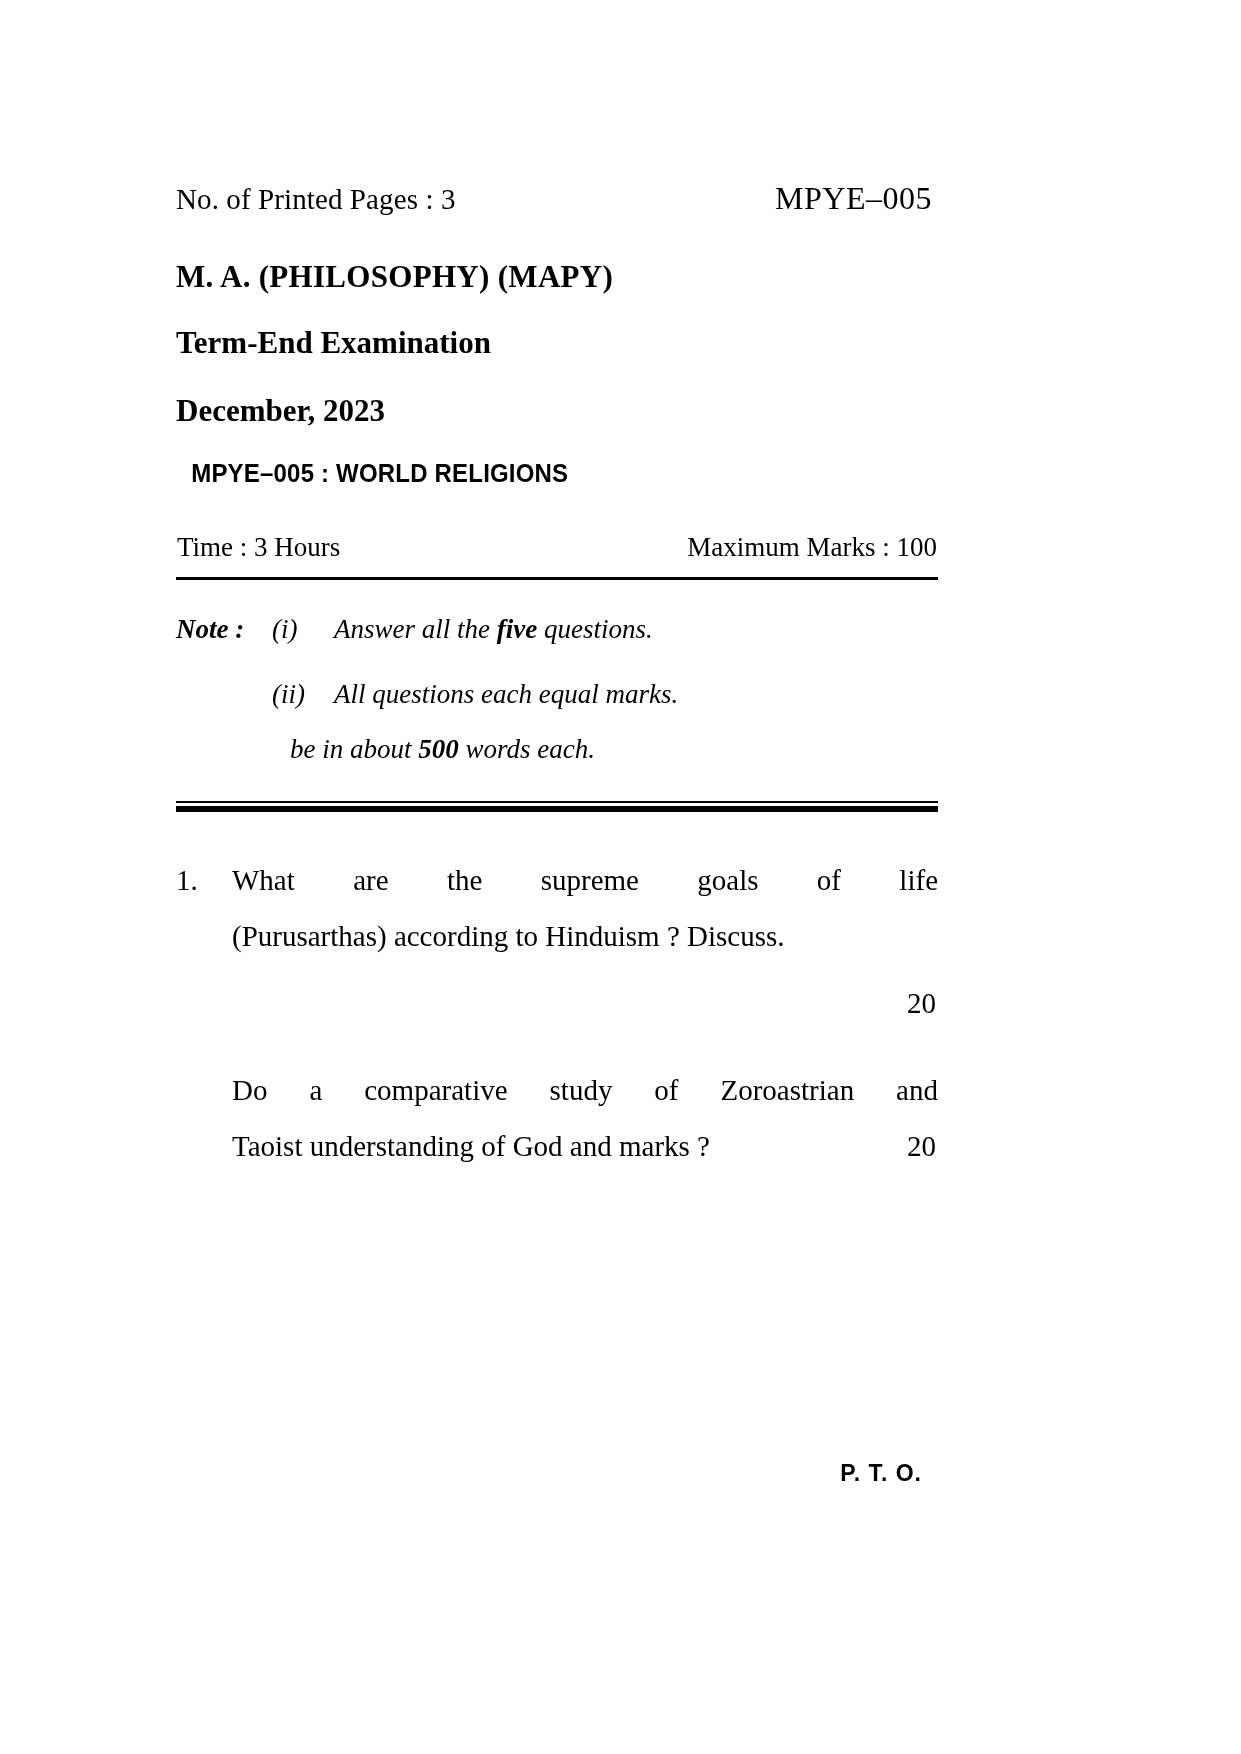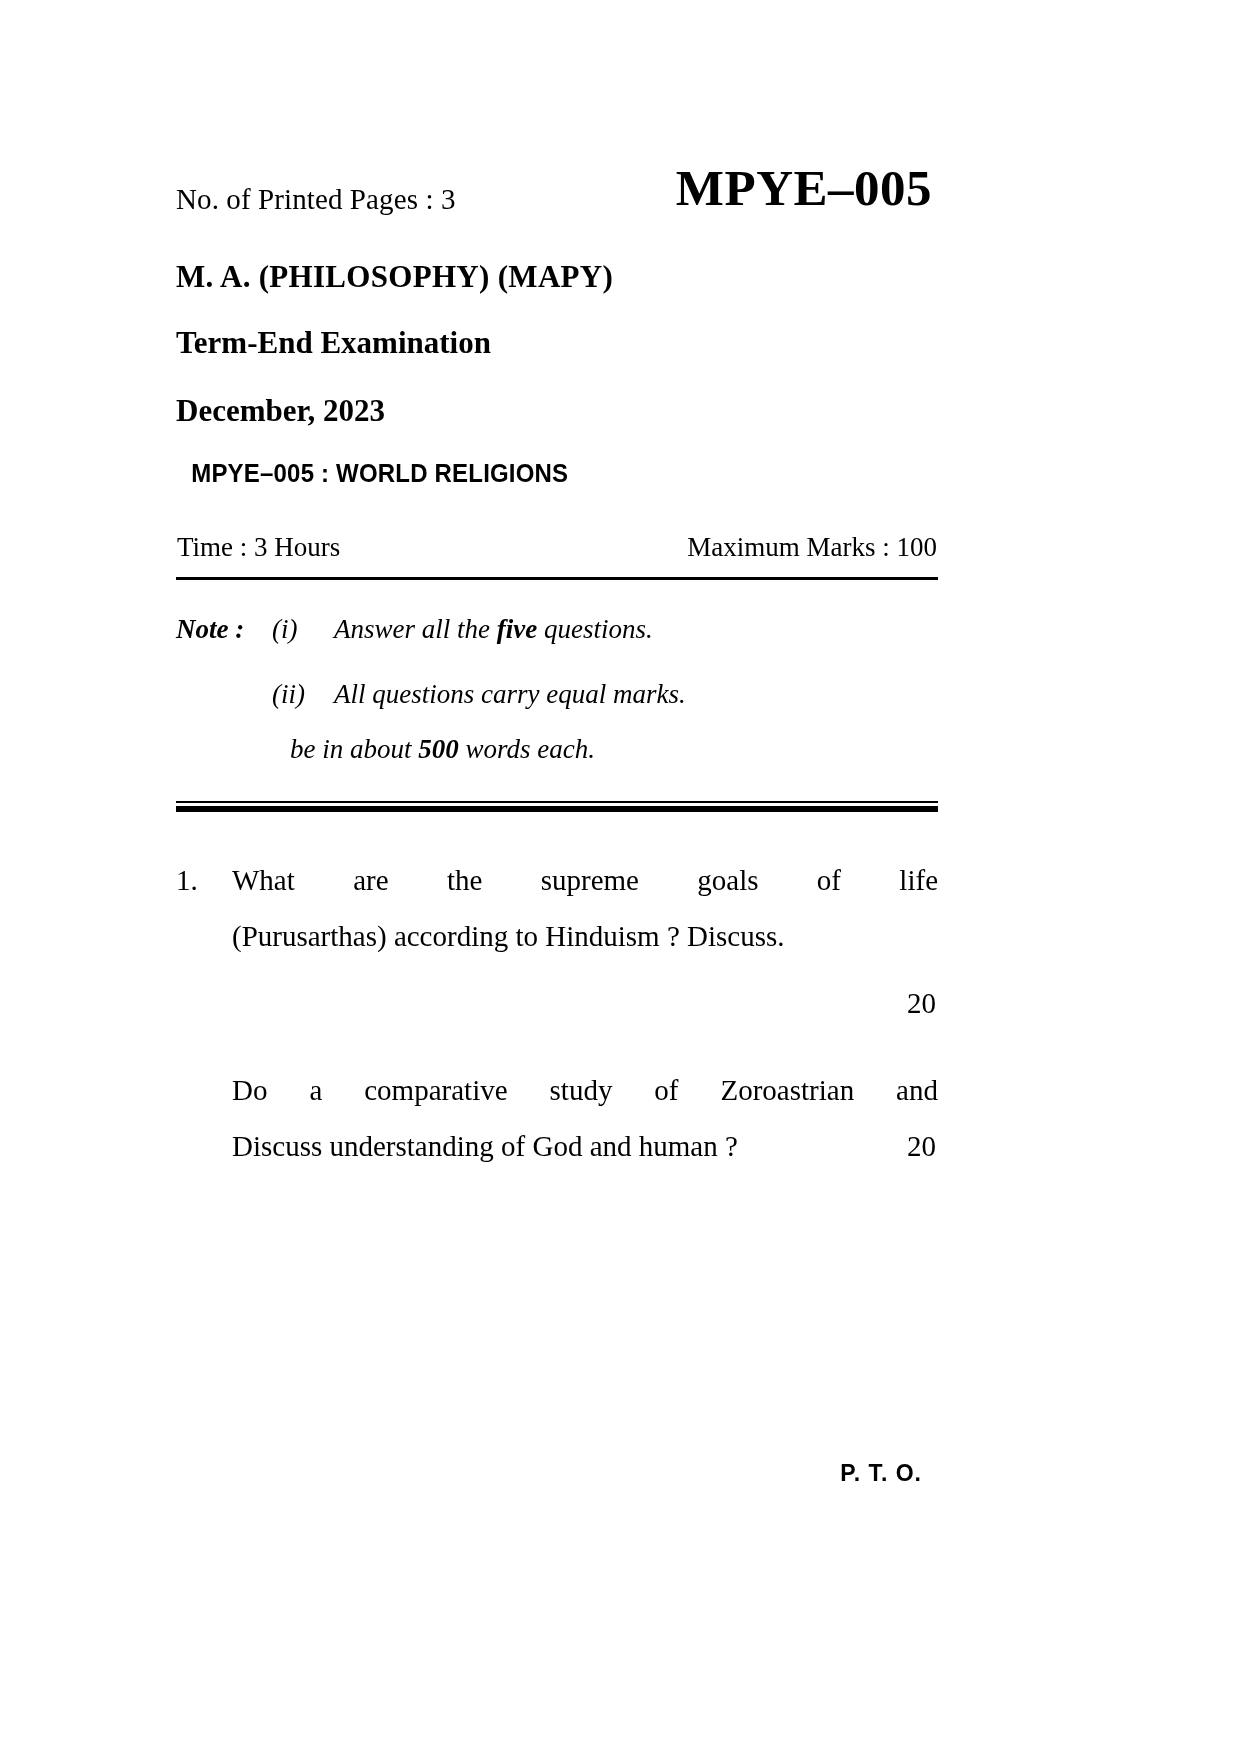--- a/index.html
+++ b/index.html
@@ -38,22 +38,22 @@
     justify-content: space-between;
     height: 54px;
   }
   .printed-pages {
     font-size: 29px;
     letter-spacing: 0.1px;
     line-height: 1;
     white-space: nowrap;
   }
   .course-code {
-    font-size: 51px;
-    font-weight: bold;
+    font-size: 32px;
+    font-weight: normal;
     line-height: 1;
     letter-spacing: 0.5px;
     white-space: nowrap;
     padding-right: 6px;
   }
 
   
   .title-block {
     margin-top: 46px;
   }
@@ -253,21 +253,21 @@
 
       <div class="note-row">
         <span class="note-label">Note :</span>
         <span class="note-num">(i)</span>
         <span class="note-text"><span>Answer all the </span><b>five</b><span> questions.</span></span>
       </div>
 
       <div class="note-row">
         <span class="note-label-empty"></span>
         <span class="note-num">(ii)</span>
-        <span class="note-text">All questions carry equal marks.</span>
+        <span class="note-text">All questions each equal marks.</span>
       </div>
 
 
       <div class="note-row note-cont">
         <span class="note-text"><span>be in about </span><b>500</b><span> words each.</span></span>
       </div>
 
     </div>
 
     <div class="rule-double">
@@ -285,21 +285,21 @@
           <div class="q-last">(Purusarthas) according to Hinduism ? Discuss.</div>
         </span>
       </div>
 
       <div class="marks-right">20</div>
 
 
       <div class="alt-block">
         <div class="alt-line1">Do a comparative study of Zoroastrian and</div>
         <div class="alt-line2">
-          <span class="txt">Discuss understanding of God and human ?</span>
+          <span class="txt">Taoist understanding of God and marks ?</span>
           <span class="mk">20</span>
         </div>
       </div>
 
     </div>
 
     <div class="pto">P. T. O.</div>
 
   </div>
 </div>

